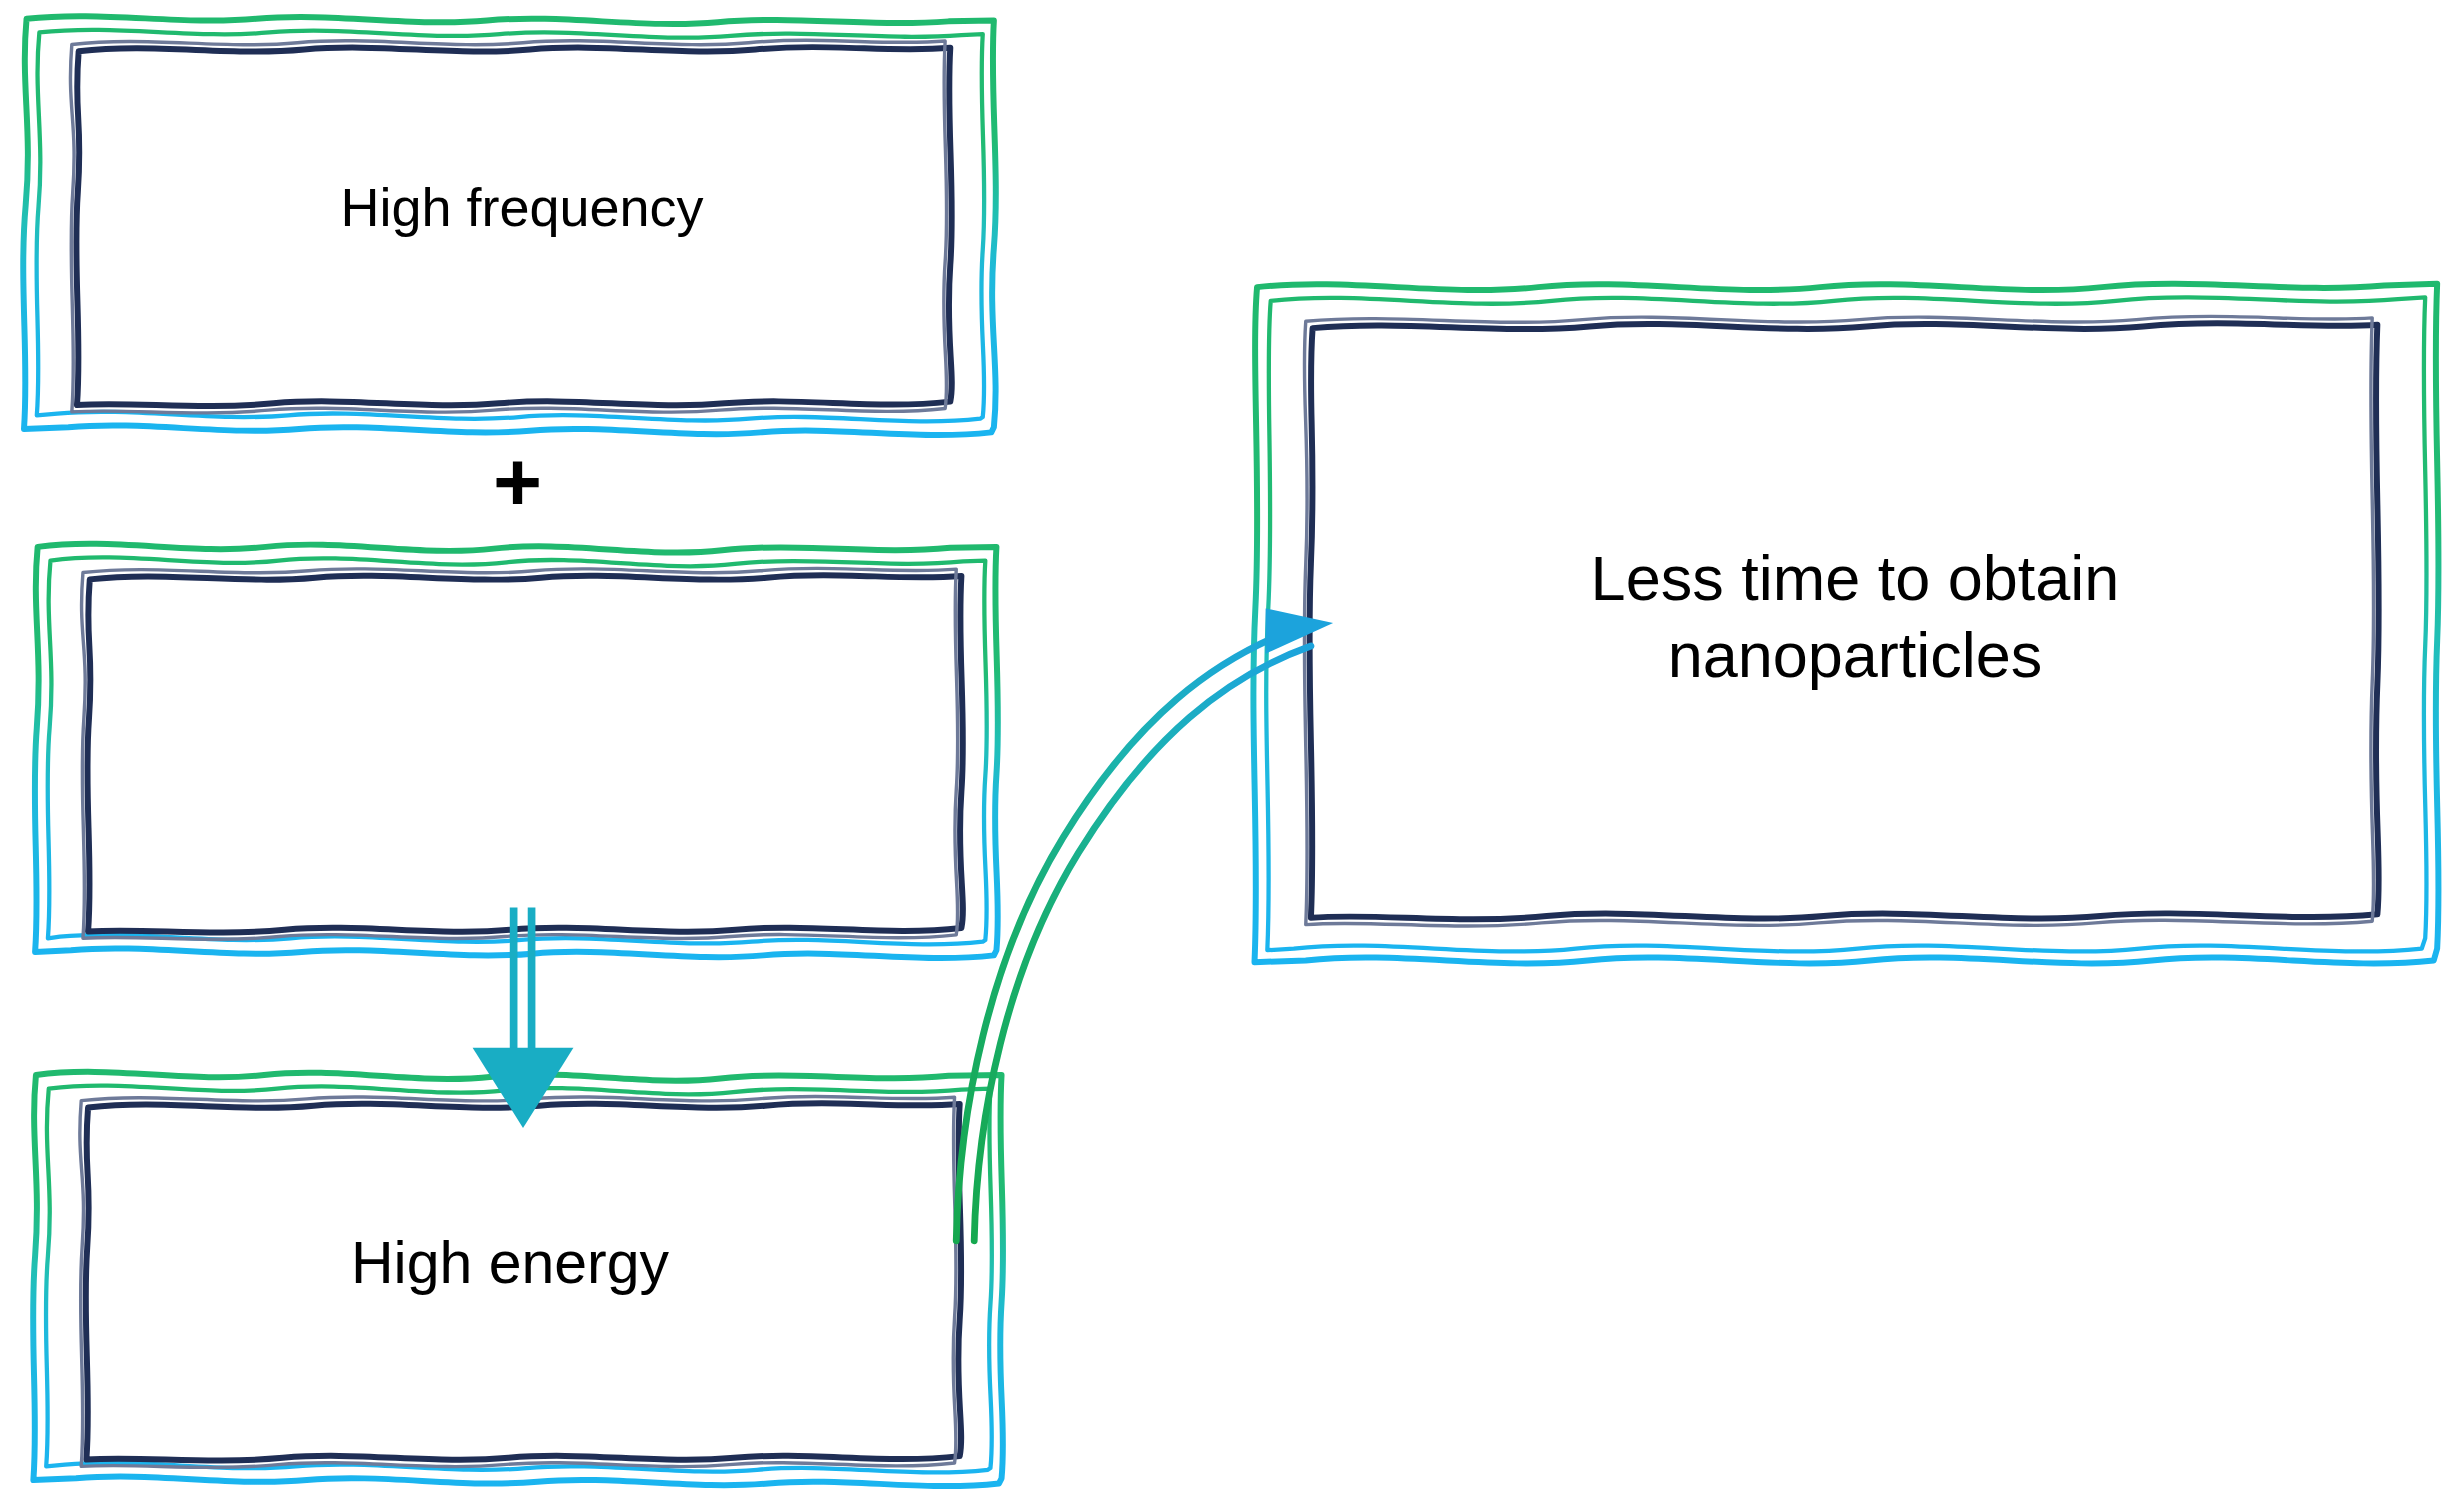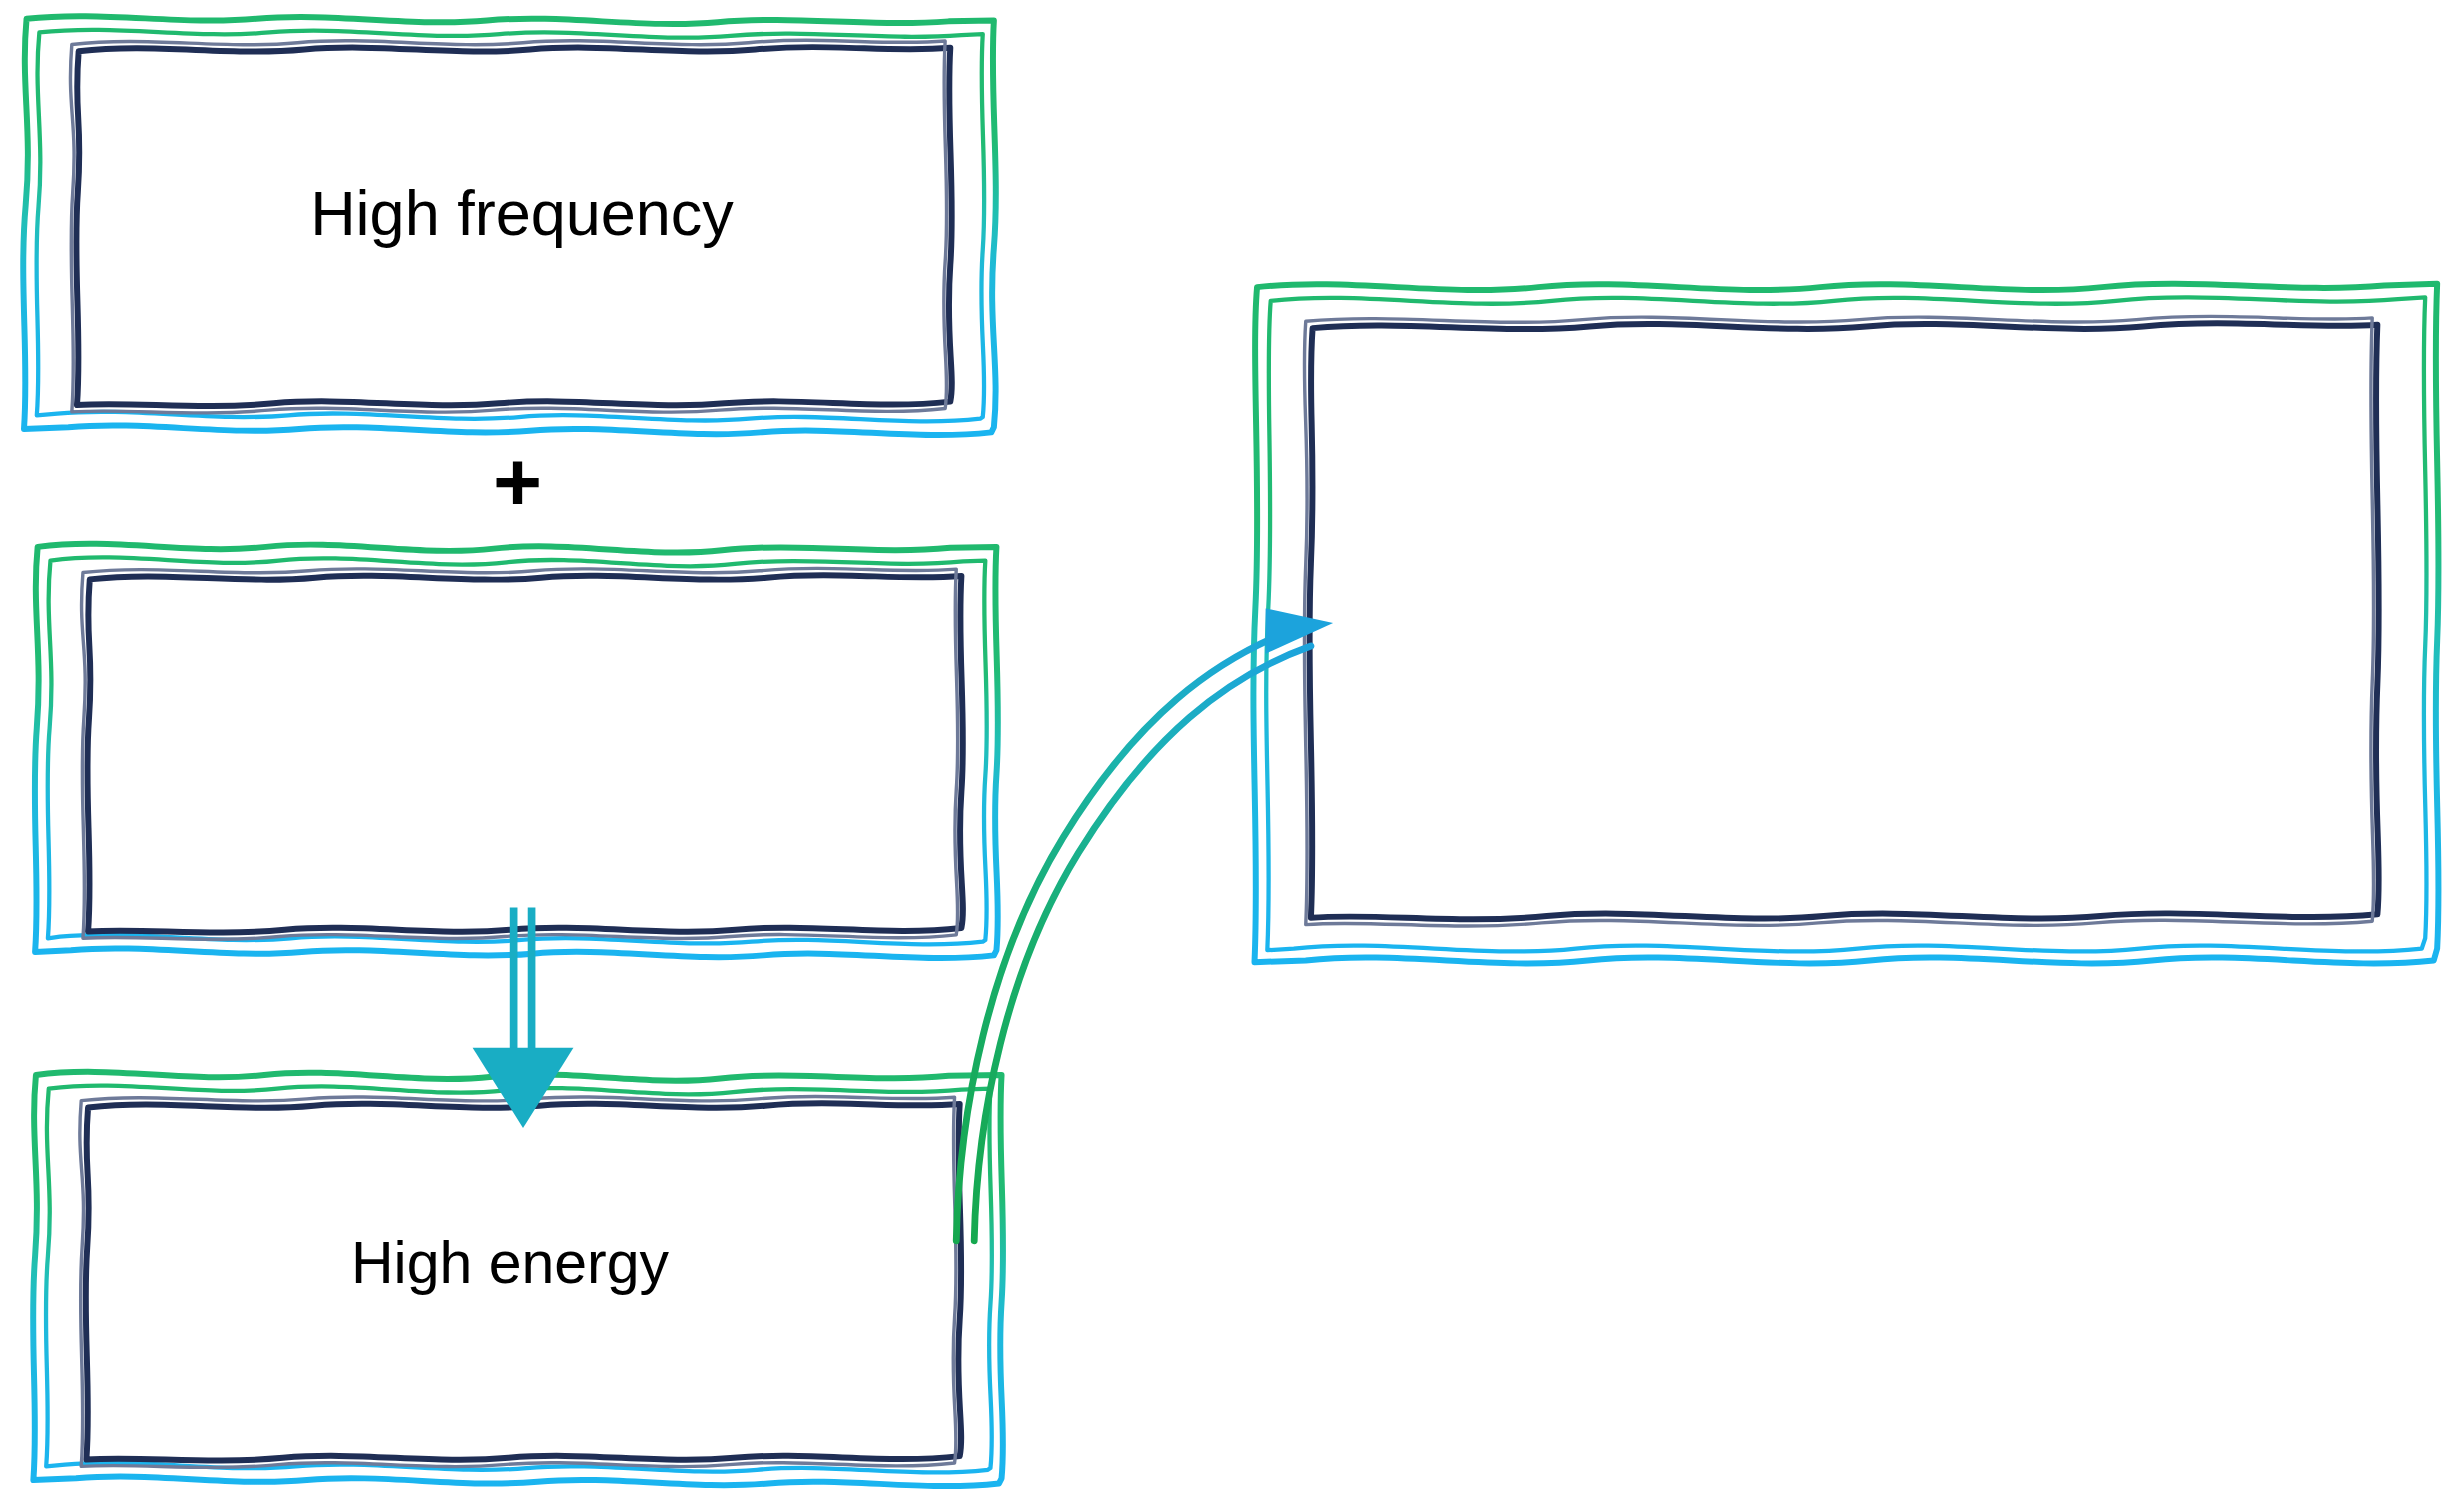--- a/index.html
+++ b/index.html
@@ -48,21 +48,21 @@
     font-family: "Liberation Sans", sans-serif;
     font-weight: 700;
     text-align: center;
     line-height: 1;
     user-select: none;
   }
 
   
   #label-high-frequency {
     left: 103px; top: 175px; width: 838px;
-    font-size: 63px;
+    font-size: 54px;
   }
   #label-high-bpr {
     left: 103px; top: 711px; width: 838px;
     font-size: 63px;
   }
   #label-high-energy {
     left: 91px; top: 1228px; width: 838px;
     font-size: 59px;
   }
   #label-less-time {
@@ -268,17 +268,19 @@
 
       <polygon points="1481,712 1481,765 1560,729" fill="#1CA3DC"></polygon>
     </g>
   </svg>
 
   <div class="node-label" id="label-high-frequency">High frequency</div>
 
 
   <div class="node-label" id="label-high-energy">High energy</div>
 
+  <div class="node-label" id="label-less-time">Less time to obtain
+nanoparticles</div>
 
   <div class="plus-sign" id="plus-operator">+</div>
 
 </div>
 
 
 </body></html>

